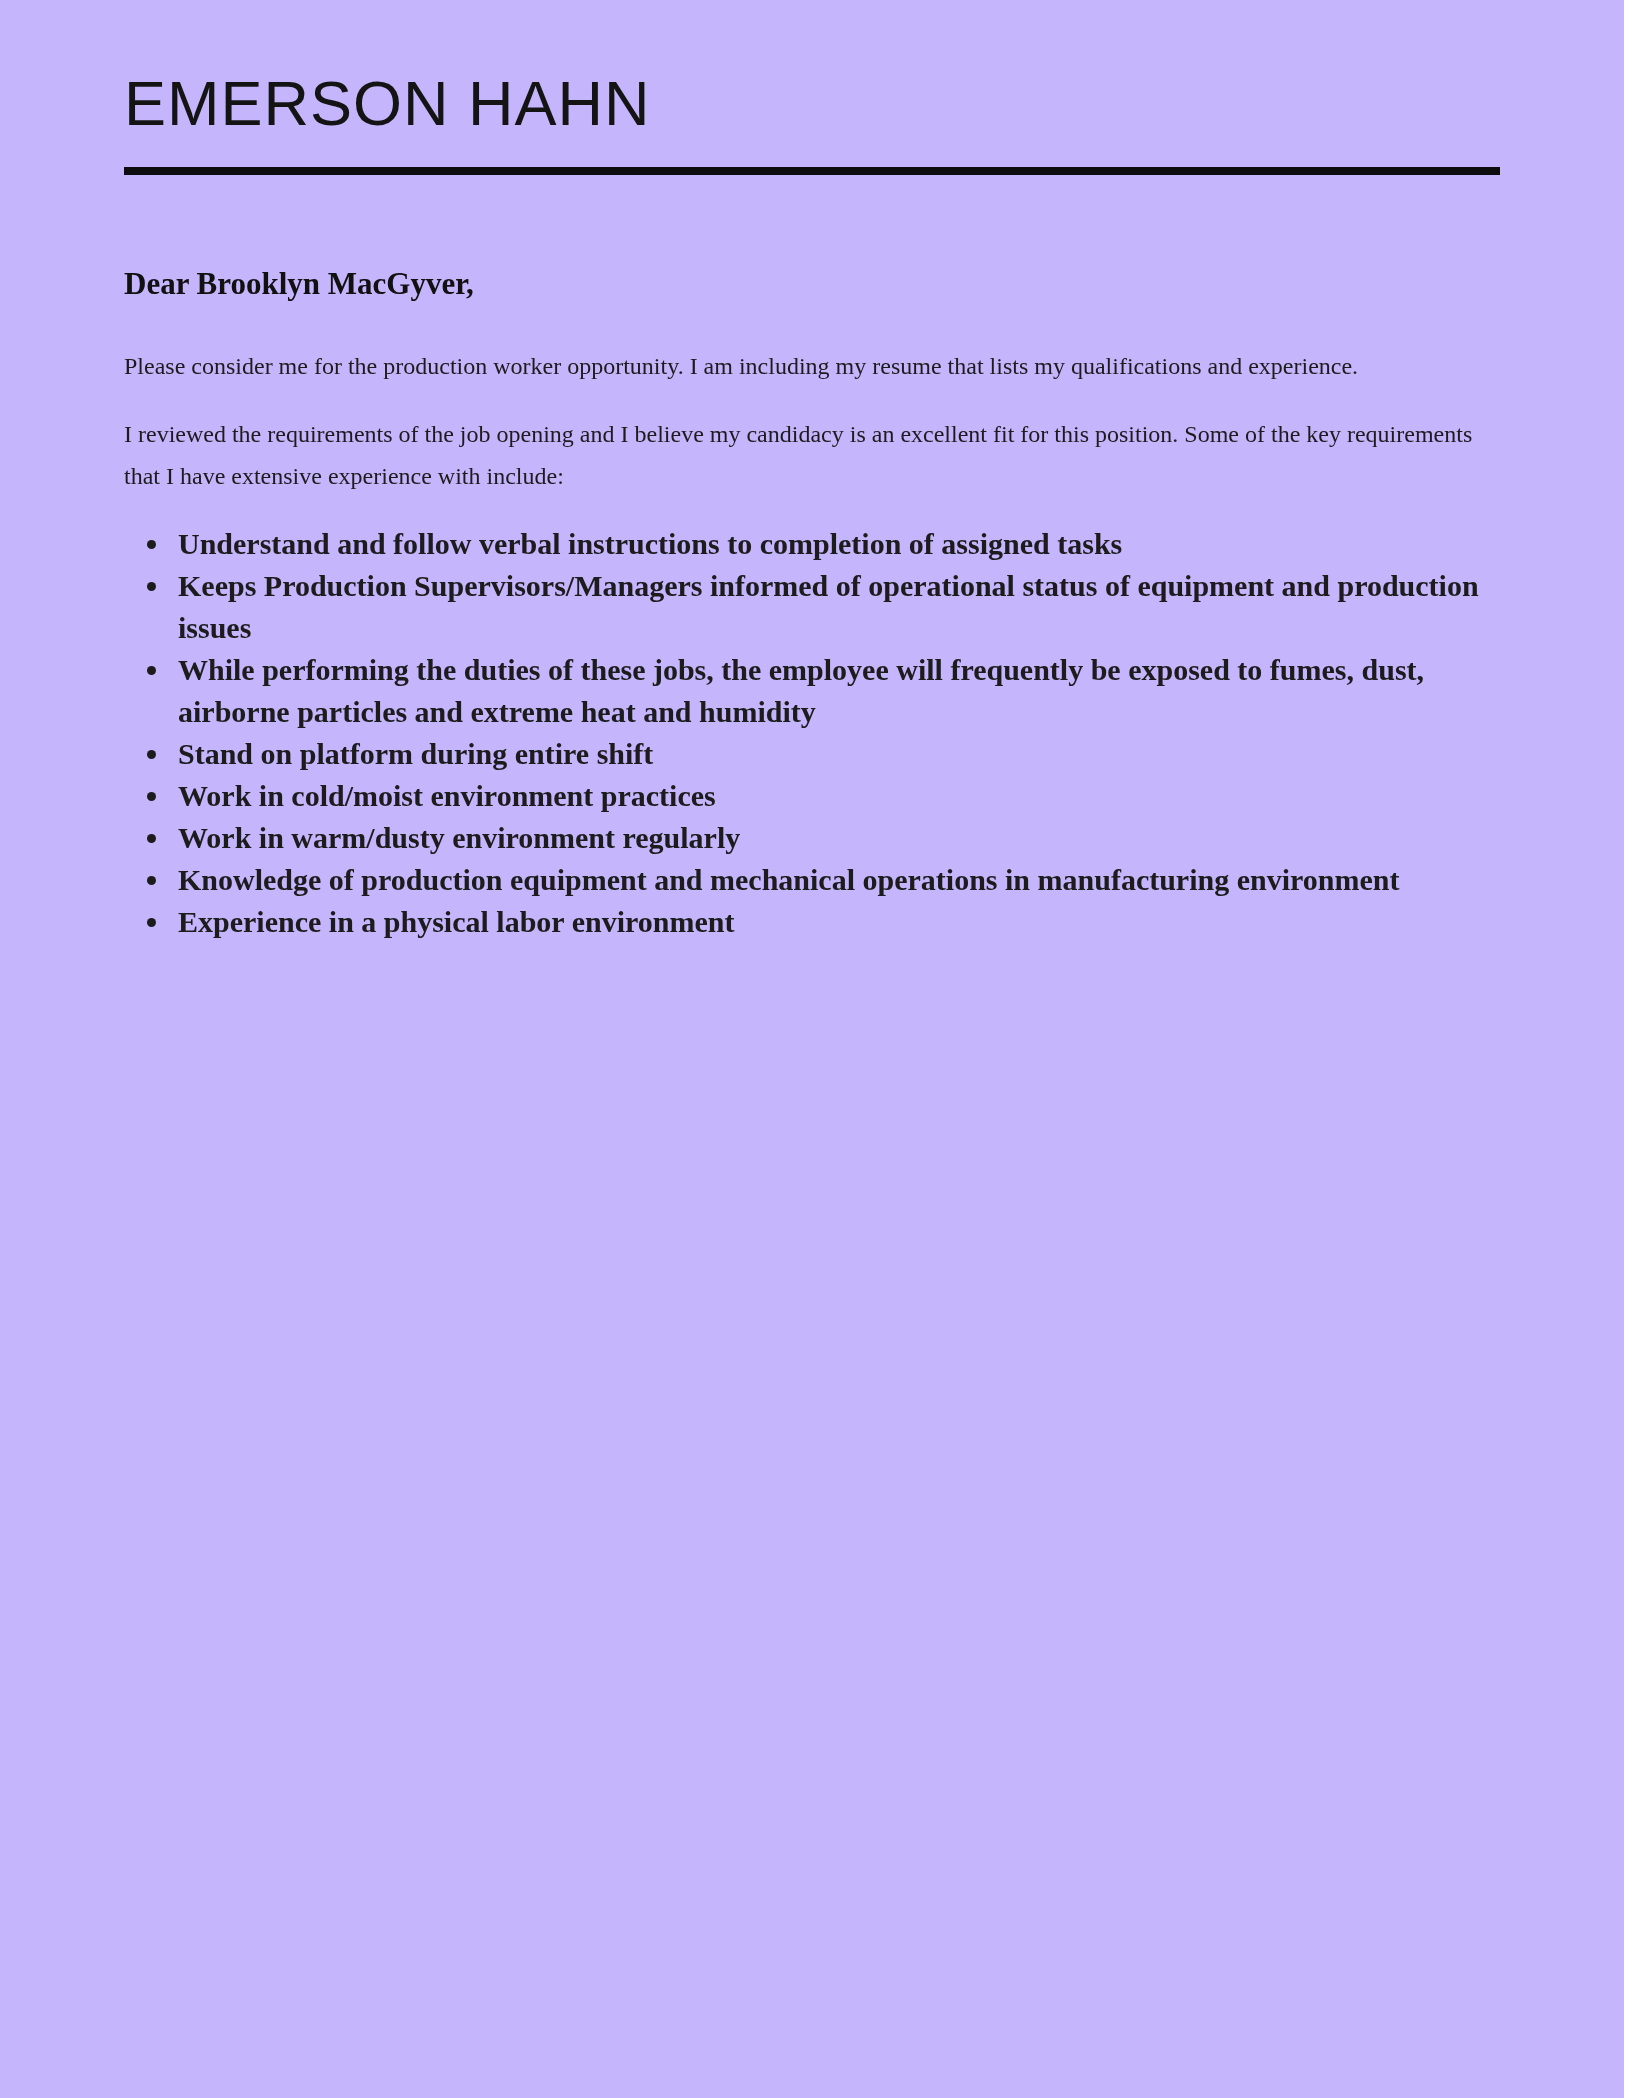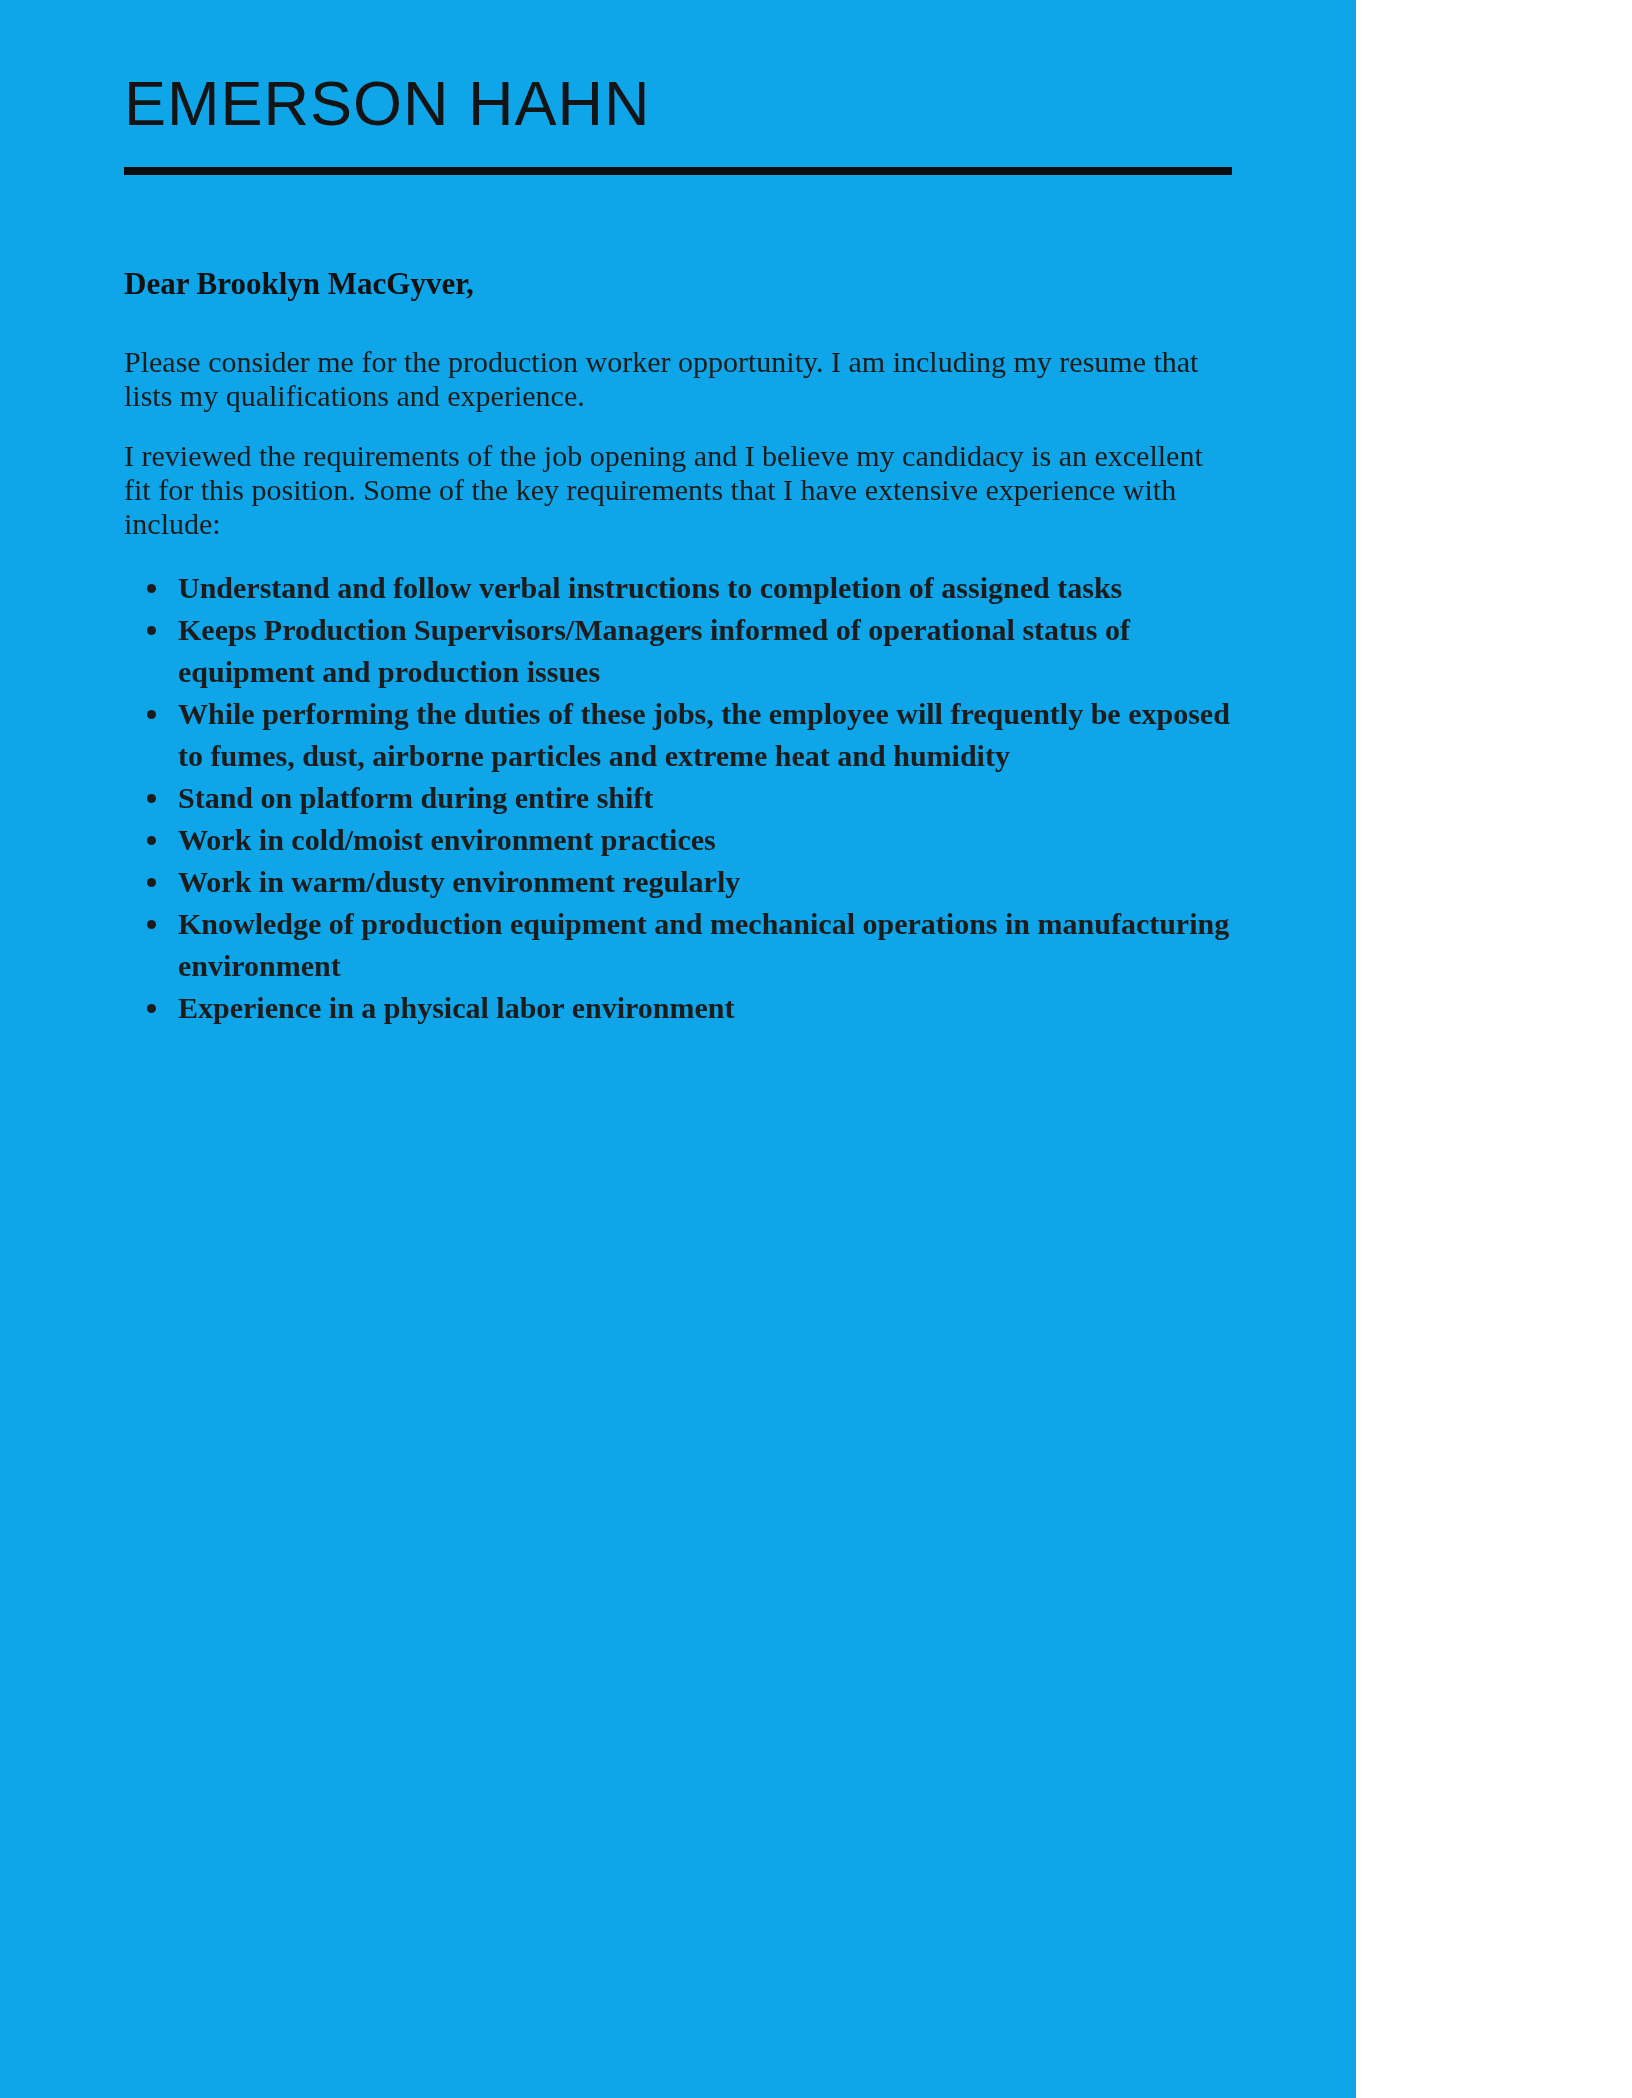--- a/index.html
+++ b/index.html
@@ -2,23 +2,23 @@
 <html><head>
 <meta charset="utf-8">
 <style>
   html, body {
     margin: 0;
     padding: 0;
     background: #ffffff;
   }
   .page {
     position: relative;
-    width: 1356px;
+    width: 1624px;
     height: 2098px;
-    background: #0ea5e9;
+    background: #c4b5fd;
     box-sizing: border-box;
     padding: 60px 124px 0 124px;
     font-family: "Liberation Serif", serif;
     color: #1c1c1c;
   }
   
   .applicant-name {
     margin: 10px 0 0 0;
     font-family: "Liberation Sans", sans-serif;
     font-weight: 400;
@@ -45,22 +45,22 @@
   
   .salutation {
     margin: 88px 0 40px 0;
     font-size: 31px;
     font-weight: bold;
     line-height: 42px;
     color: #111111;
   }
   .para {
     margin: 0 0 26px 0;
-    font-size: 30px;
-    line-height: 34px;
+    font-size: 24px;
+    line-height: 42px;
   }
   .req-list {
     margin: 26px 0 0 0;
     padding: 0 0 0 48px;
     list-style: disc outside;
   }
   .req-list li {
     font-size: 30px;
     line-height: 42px;
     padding-left: 6px;

